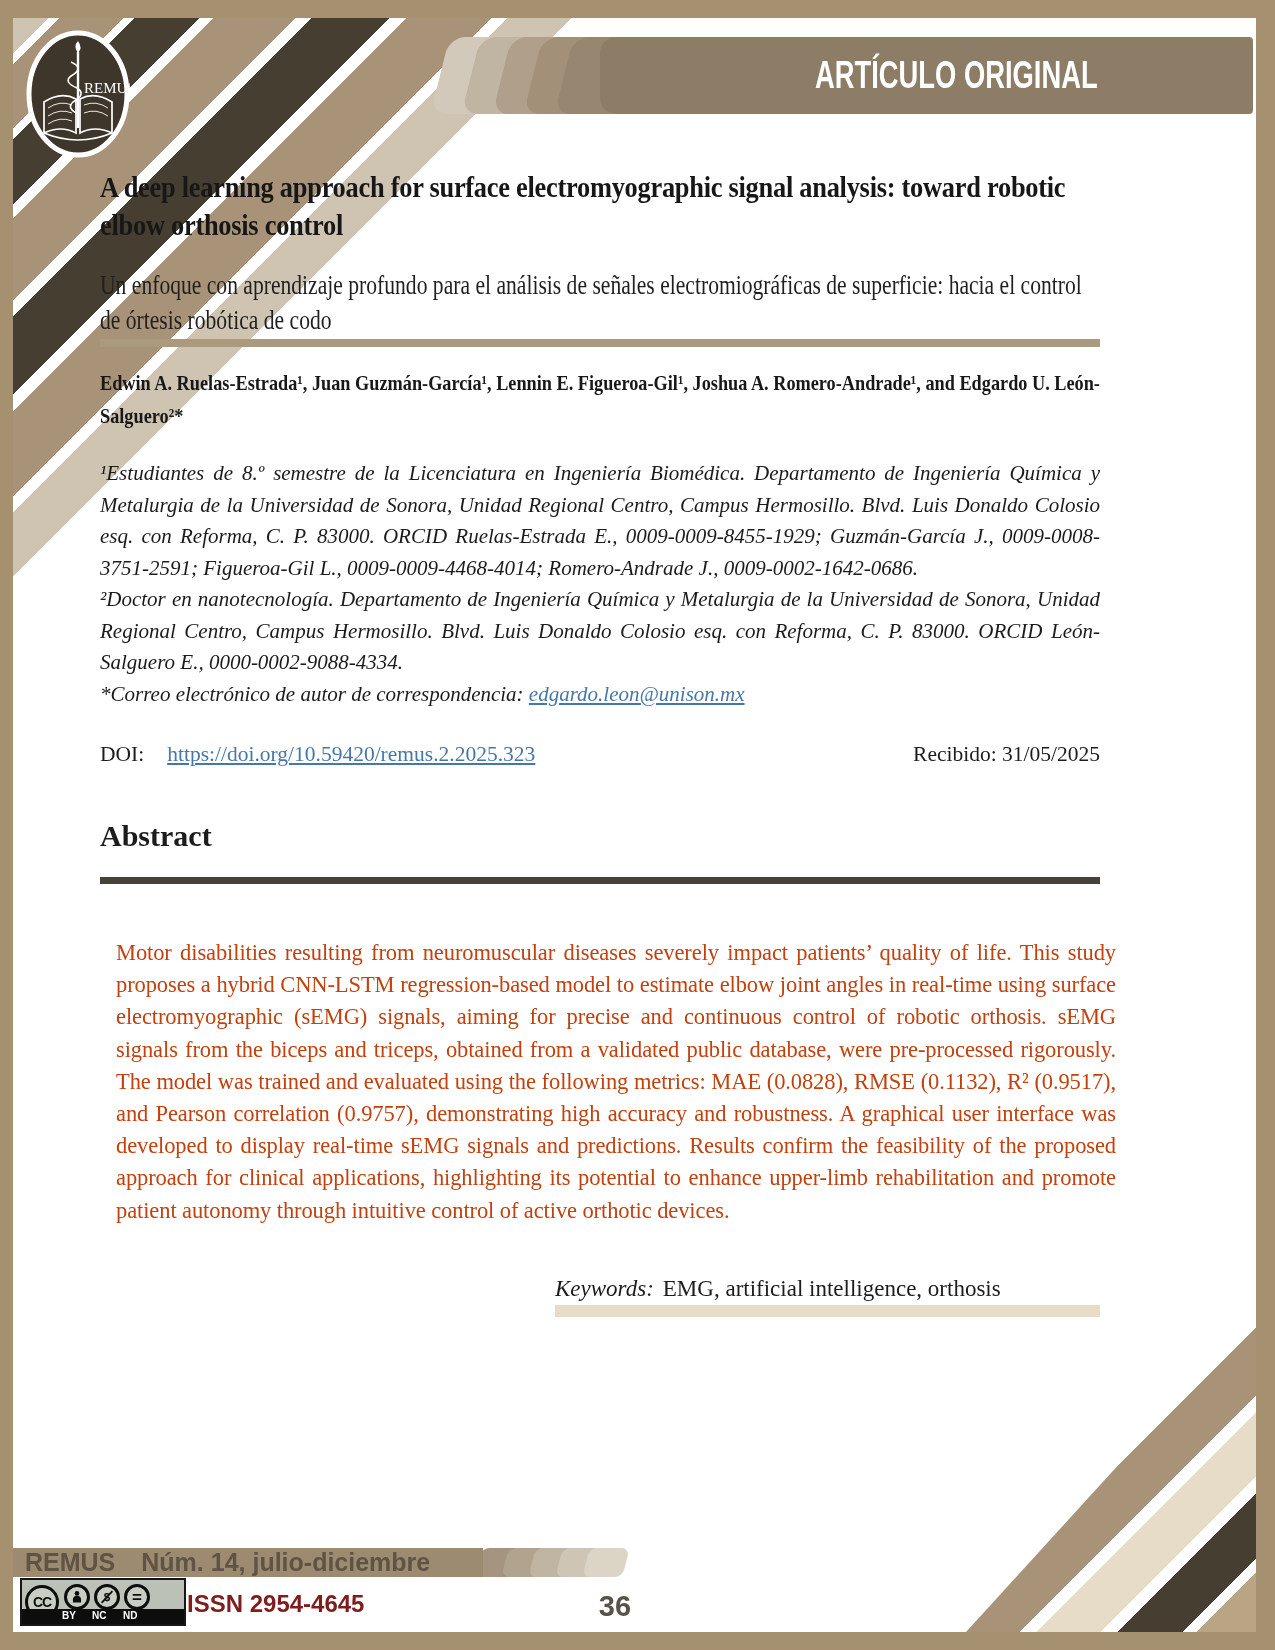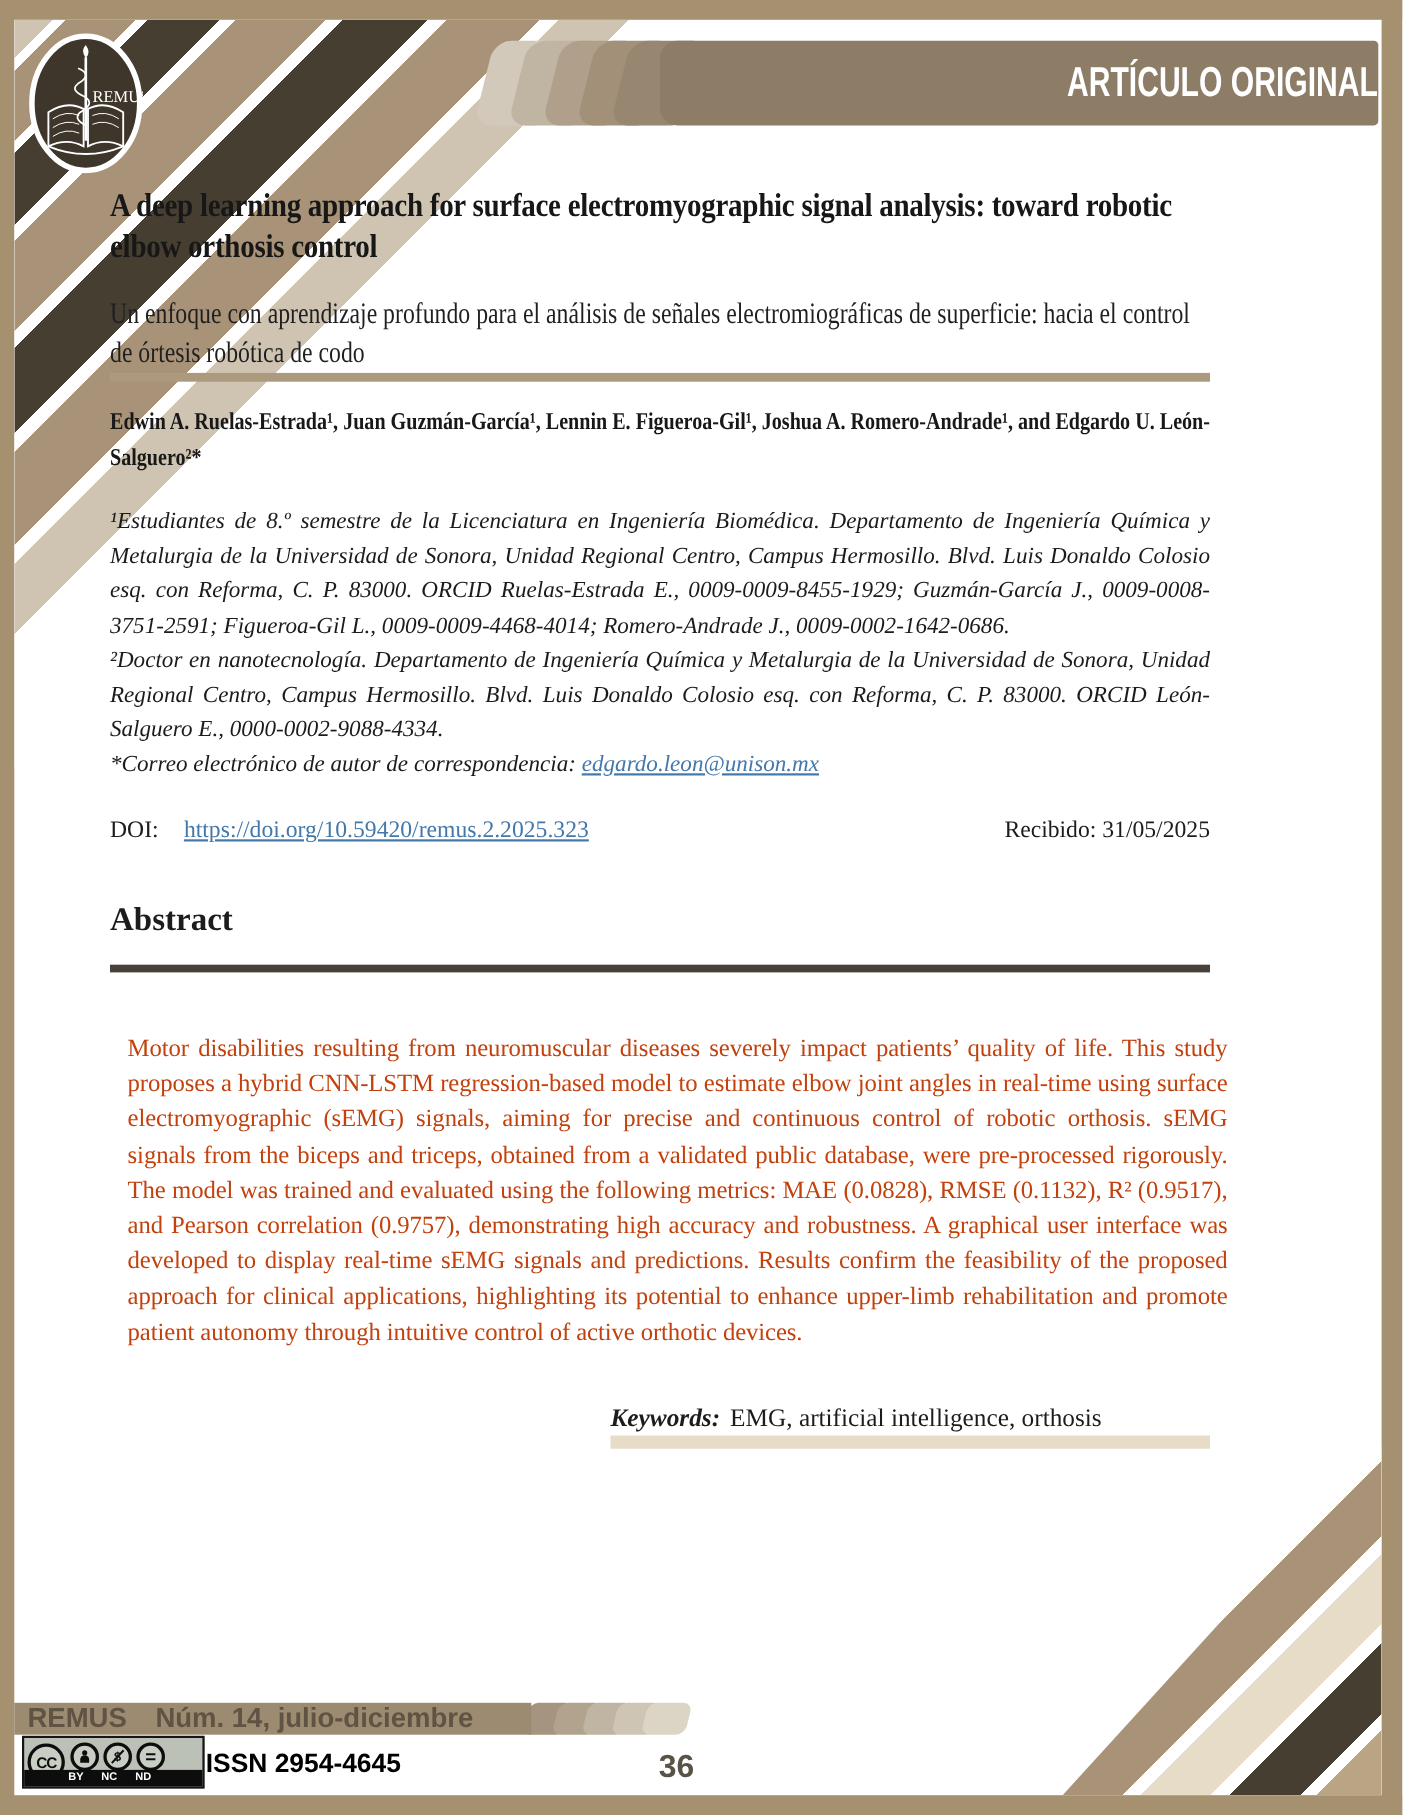--- a/index.html
+++ b/index.html
@@ -34,21 +34,21 @@
   
   .cat-seg{position:absolute;top:37px;height:77px;width:72px;border-radius:16px;
            transform:skewX(-14deg);z-index:1;}
   .cat-seg.s1{left:440px;background:#d2c9bb;}
   .cat-seg.s2{left:471px;background:#c0b4a2;}
   .cat-seg.s3{left:502px;background:#af9f8b;}
   .cat-seg.s4{left:533px;background:#a29178;}
   .cat-seg.s5{left:564px;background:#978670;}
   .cat-bar{position:absolute;left:600px;top:37px;width:653px;height:77px;z-index:2;
            background:#8d7c66;border-radius:16px 4px 4px 16px;
-           display:flex;align-items:center;justify-content:flex-end;box-sizing:border-box;}
+           display:flex;align-items:center;justify-content:flex-end;padding-right:155px;box-sizing:border-box;}
   .cat-label{color:#fff;font-family:"Liberation Sans",sans-serif;font-weight:bold;
              font-size:38px;letter-spacing:0;transform:scaleX(0.72);transform-origin:100% 50%;white-space:nowrap;}
   
   .content{position:absolute;left:100px;top:0;width:1000px;height:1551px;}
   .title{position:absolute;top:168px;left:0;width:1136px;margin:0;
          font-size:30px;line-height:38px;font-weight:bold;letter-spacing:-0.3px;
          transform:scaleX(0.88);transform-origin:0 0;color:#171717;}
   .subtitle{position:absolute;top:268px;left:0;width:1250px;
             font-size:27px;line-height:35px;transform:scaleX(0.80);transform-origin:0 0;color:#1f1f1f;}
   .rule-tan{position:absolute;top:339px;left:0;width:1000px;height:8px;background:#ab9a7e;}
@@ -59,21 +59,21 @@
   .link{color:#4478ab;text-decoration:underline;cursor:pointer;}
   .doi-row{position:absolute;top:742px;left:0;width:1000px;font-size:21.5px;
            display:flex;justify-content:space-between;}
   .doi-left .link{margin-left:23px;}
   .accepted{position:absolute;top:772px;left:0;width:1000px;font-size:21.5px;text-align:right;}
   .abs-h{position:absolute;top:818px;left:0;margin:0;font-size:30px;line-height:36px;font-weight:bold;}
   .rule-dark{position:absolute;top:877px;left:0;width:1000px;height:7px;background:#48413a;}
   .abs-body{position:absolute;top:921px;left:0;width:1000px;margin:16px;
             font-size:22.5px;line-height:32.2px;text-align:justify;letter-spacing:-0.1px;color:#c2410c;}
   .kw{position:absolute;top:1276px;left:455px;font-size:23px;white-space:nowrap;}
-  .kw-label{font-weight:bold;font-style:italic;}
+  .kw-label{font-weight:normal;font-style:italic;}
   .kw-text{margin-left:9px;}
   .kw-underline{position:absolute;top:1305px;left:455px;width:545px;height:12px;background:#e6dcc8;}
   
   .foot-seg{position:absolute;top:1548px;height:29px;width:40px;border-radius:8px;
             transform:skewX(-14deg);z-index:1;}
   .foot-seg.f1{left:478px;background:#a59480;}
   .foot-seg.f2{left:505px;background:#b2a38f;}
   .foot-seg.f3{left:532px;background:#c0b5a2;}
   .foot-seg.f4{left:559px;background:#cfc5b4;}
   .foot-seg.f5{left:586px;background:#dcd5c6;}
@@ -89,21 +89,21 @@
   .cc-by-l{left:40px;} .cc-nc-l{left:70px;} .cc-nd-l{left:101px;}
   .cc-circle{position:absolute;border:3px solid #0d0d0d;border-radius:50%;background:#c9cec4;
              box-sizing:border-box;display:flex;align-items:center;justify-content:center;}
   .cc-cc{left:3px;top:5px;width:34px;height:34px;font-family:"Liberation Sans",sans-serif;
          font-weight:bold;font-size:14px;letter-spacing:-1px;color:#0d0d0d;}
   .cc-by{left:42px;top:4px;width:26px;height:26px;}
   .cc-nc{left:72px;top:4px;width:26px;height:26px;}
   .cc-nd{left:102px;top:4px;width:26px;height:26px;font-family:"Liberation Sans",sans-serif;
          font-weight:bold;font-size:17px;color:#0d0d0d;line-height:1;}
   .issn{position:absolute;left:187px;top:1590px;font-family:"Liberation Sans",sans-serif;
-        font-weight:bold;font-size:24px;color:#000000;}
+        font-weight:bold;font-size:24px;color:#7f1d1d;}
   .pagenum{position:absolute;left:585px;top:1590px;width:60px;text-align:center;
            font-family:"Liberation Sans",sans-serif;font-weight:bold;font-size:29px;color:#595246;}
 </style>
 </head>
 <body>
 
 <div class="page">
 
   <div class="bar-top"></div>
   <div class="bar-left"></div>

